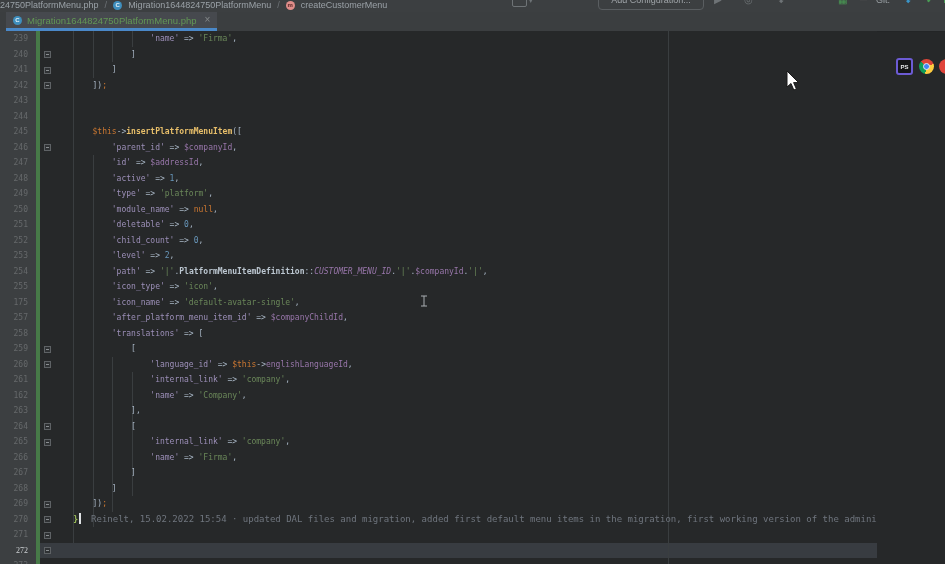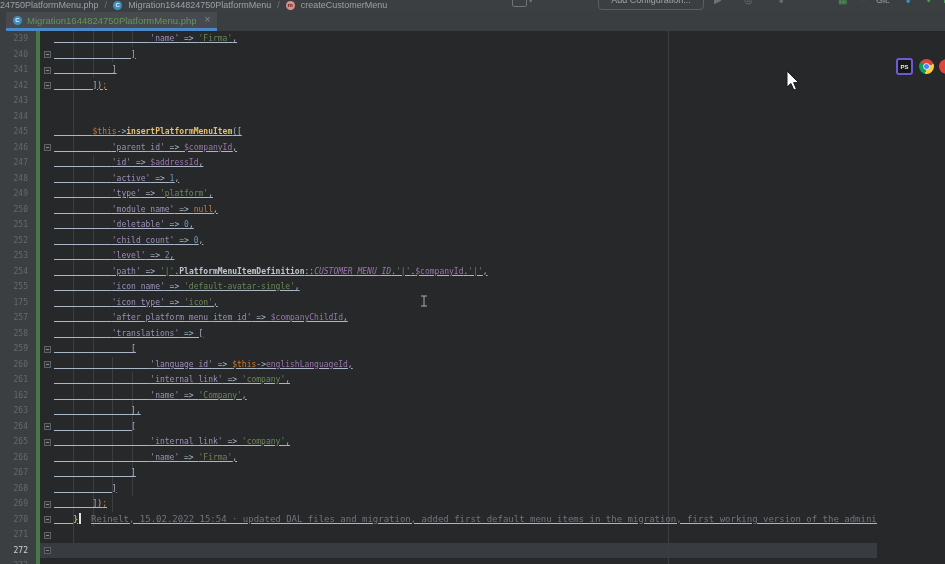--- a/index.html
+++ b/index.html
@@ -28,28 +28,28 @@
   .tab-title{font-size:9.5px;color:#629755;}
   .tab-close{font-size:10px;color:#84888A;margin-left:3px;line-height:10px;}
   
   .editor{position:absolute;left:0;top:31px;width:877px;height:533px;overflow:hidden;background:#262829;}
   .gutter-bg{position:absolute;left:0;top:0;bottom:0;width:36px;background:#3C3F41;}
   .vcs-bar{position:absolute;left:36px;top:0;bottom:0;width:4px;background:#477A48;}
   .cur-line{position:absolute;left:40px;right:0;height:15.5px;background:#383C41;}
   .gutter-nums{position:absolute;left:0;top:0;width:32px;}
   .ln{height:15.5px;line-height:15.5px;text-align:right;padding-right:4px;
       font-family:"DejaVu Sans Mono",monospace;font-size:8px;color:#66696B;}
-  .ln-cur{color:#CDD1D4;}
+  .ln-cur{color:#CDD1D4;font-family:Liberation Serif, serif;}
   .fold{position:absolute;left:44px;width:7px;height:7px;border:1px solid #5E6265;background:#2F3234;box-sizing:border-box;}
   .fold::after{content:'';position:absolute;left:1px;right:1px;top:2px;height:1px;background:#8A8E91;}
   .guide{position:absolute;width:1px;background:#3A3E40;}
   .margin-guide{position:absolute;left:668px;top:0;bottom:0;width:1px;background:#3A3E40;}
   .code-lines{position:absolute;left:54px;top:0;right:0;}
   .cl{height:15.5px;line-height:15.5px;white-space:pre;overflow:hidden;
-      font-family:"DejaVu Sans Mono",monospace;font-size:8px;color:#A9B7C6;text-decoration:underline;}
+      font-family:"DejaVu Sans Mono",monospace;font-size:8px;color:#A9B7C6;}
   .tk-w{color:#A9B7C6;}
   .tk-k{color:#9C8FB8;}
   .tk-s{color:#6A8759;}
   .tk-v{color:#9876AA;}
   .tk-n{color:#6897BB;}
   .tk-o{color:#CC7832;}
   .tk-m{color:#E8BF6A;font-weight:bold;}
   .tk-mi{color:#E8BF6A;font-style:italic;}
   .tk-c{color:#BCC7D1;font-weight:bold;}
   .tk-t{color:#9876AA;font-style:italic;}
@@ -181,22 +181,22 @@
       <div class="cl"><span class="tk-w">        </span><span class="tk-o">$this</span><span class="tk-w">-&gt;</span><span class="tk-m">insertPlatformMenuItem</span><span class="tk-w">([</span></div>
       <div class="cl"><span class="tk-w">            </span><span class="tk-k">'parent_id'</span><span class="tk-w"> =&gt; </span><span class="tk-v">$companyId</span><span class="tk-w">,</span></div>
       <div class="cl"><span class="tk-w">            </span><span class="tk-k">'id'</span><span class="tk-w"> =&gt; </span><span class="tk-v">$addressId</span><span class="tk-w">,</span></div>
       <div class="cl"><span class="tk-w">            </span><span class="tk-k">'active'</span><span class="tk-w"> =&gt; </span><span class="tk-n">1</span><span class="tk-w">,</span></div>
       <div class="cl"><span class="tk-w">            </span><span class="tk-k">'type'</span><span class="tk-w"> =&gt; </span><span class="tk-s">'platform'</span><span class="tk-w">,</span></div>
       <div class="cl"><span class="tk-w">            </span><span class="tk-k">'module_name'</span><span class="tk-w"> =&gt; </span><span class="tk-o">null</span><span class="tk-w">,</span></div>
       <div class="cl"><span class="tk-w">            </span><span class="tk-k">'deletable'</span><span class="tk-w"> =&gt; </span><span class="tk-n">0</span><span class="tk-w">,</span></div>
       <div class="cl"><span class="tk-w">            </span><span class="tk-k">'child_count'</span><span class="tk-w"> =&gt; </span><span class="tk-n">0</span><span class="tk-w">,</span></div>
       <div class="cl"><span class="tk-w">            </span><span class="tk-k">'level'</span><span class="tk-w"> =&gt; </span><span class="tk-n">2</span><span class="tk-w">,</span></div>
       <div class="cl"><span class="tk-w">            </span><span class="tk-k">'path'</span><span class="tk-w"> =&gt; </span><span class="tk-s">'|'</span><span class="tk-w">.</span><span class="tk-c">PlatformMenuItemDefinition</span><span class="tk-w">::</span><span class="tk-t">CUSTOMER_MENU_ID</span><span class="tk-w">.</span><span class="tk-s">'|'</span><span class="tk-w">.</span><span class="tk-v">$companyId</span><span class="tk-w">.</span><span class="tk-s">'|'</span><span class="tk-w">,</span></div>
+      <div class="cl"><span class="tk-w">            </span><span class="tk-k">'icon_type'</span><span class="tk-w"> =&gt; </span><span class="tk-s">'icon'</span><span class="tk-w">,</span></div>
       <div class="cl"><span class="tk-w">            </span><span class="tk-k">'icon_name'</span><span class="tk-w"> =&gt; </span><span class="tk-s">'default-avatar-single'</span><span class="tk-w">,</span></div>
-      <div class="cl"><span class="tk-w">            </span><span class="tk-k">'icon_type'</span><span class="tk-w"> =&gt; </span><span class="tk-s">'icon'</span><span class="tk-w">,</span></div>
       <div class="cl"><span class="tk-w">            </span><span class="tk-k">'after_platform_menu_item_id'</span><span class="tk-w"> =&gt; </span><span class="tk-v">$companyChildId</span><span class="tk-w">,</span></div>
       <div class="cl"><span class="tk-w">            </span><span class="tk-k">'translations'</span><span class="tk-w"> =&gt; [</span></div>
       <div class="cl"><span class="tk-w">                [</span></div>
       <div class="cl"><span class="tk-w">                    </span><span class="tk-k">'language_id'</span><span class="tk-w"> =&gt; </span><span class="tk-o">$this</span><span class="tk-w">-&gt;</span><span class="tk-v">englishLanguageId</span><span class="tk-w">,</span></div>
       <div class="cl"><span class="tk-w">                    </span><span class="tk-k">'internal_link'</span><span class="tk-w"> =&gt; </span><span class="tk-s">'company'</span><span class="tk-w">,</span></div>
       <div class="cl"><span class="tk-w">                    </span><span class="tk-k">'name'</span><span class="tk-w"> =&gt; </span><span class="tk-s">'Company'</span><span class="tk-w">,</span></div>
       <div class="cl"><span class="tk-w">                ],</span></div>
       <div class="cl"><span class="tk-w">                [</span></div>
       <div class="cl"><span class="tk-w">                    </span><span class="tk-k">'internal_link'</span><span class="tk-w"> =&gt; </span><span class="tk-s">'company'</span><span class="tk-w">,</span></div>
       <div class="cl"><span class="tk-w">                    </span><span class="tk-k">'name'</span><span class="tk-w"> =&gt; </span><span class="tk-s">'Firma'</span><span class="tk-w">,</span></div>

